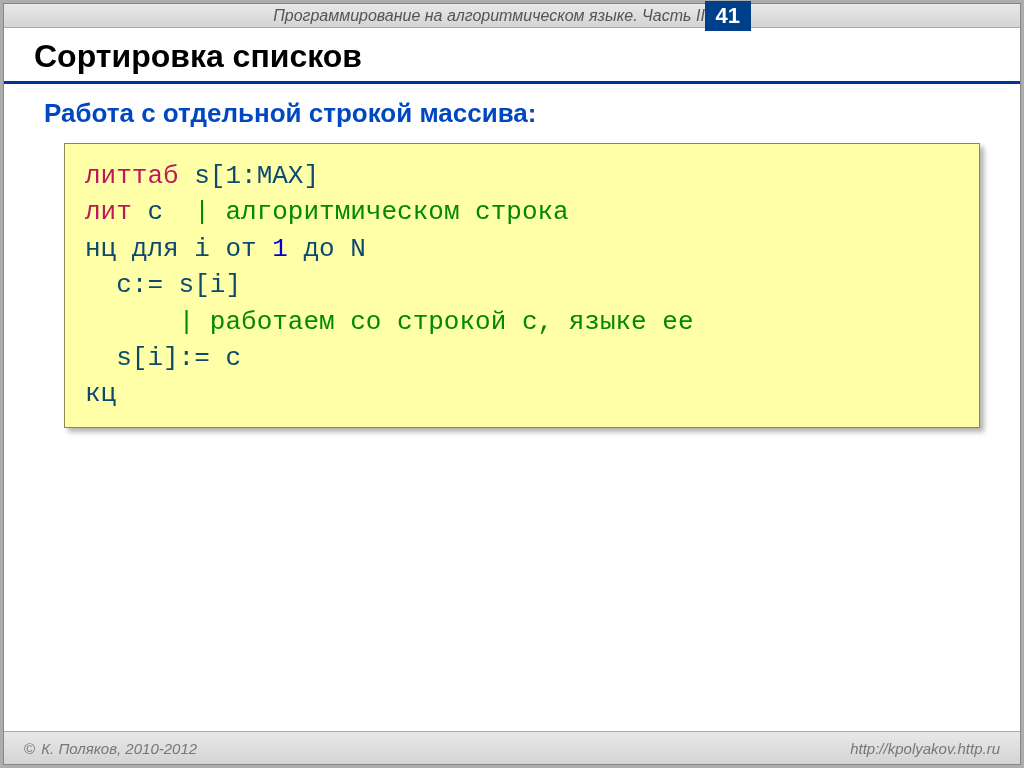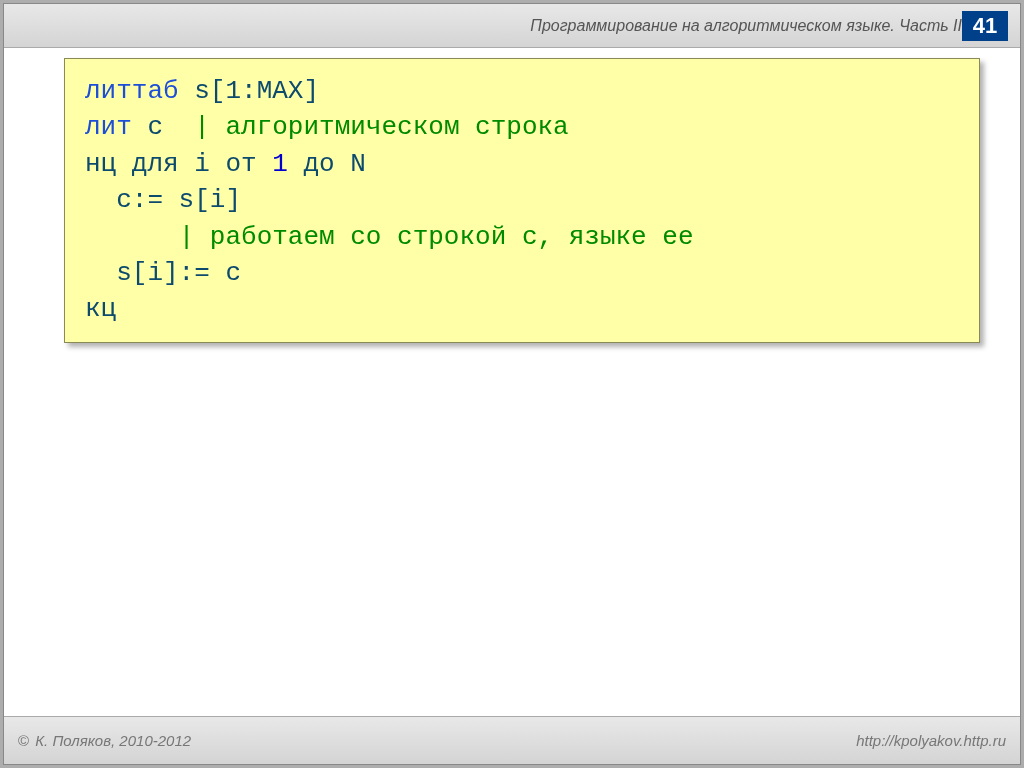--- a/index.html
+++ b/index.html
@@ -23,24 +23,24 @@
       bottom: 3px;
       background: #ffffff;
       border: 1px solid #888;
       display: flex;
       flex-direction: column;
     }
     .header-bar {
       background: linear-gradient(to bottom, #e8e8e8, #d4d4d4);
       border-bottom: 1px solid #aaa;
       display: flex;
-      justify-content: flex-end;
+      justify-content: center;
       align-items: center;
-      padding: 4px 12px;
-      height: 44px;
+      padding: 4px 20px;
+      height: 24px;
     }
     .header-title {
       color: #555;
       font-size: 16px;
       font-style: italic;
     }
     .page-number {
       background: #003f8a;
       color: #fff;
       font-weight: bold;
@@ -75,51 +75,53 @@
       background: #ffffa8;
       border: 1px solid #8a8a56;
       box-shadow: 4px 4px 5px rgba(0,0,0,0.3);
       padding: 14px 20px;
       font-family: "Courier New", monospace;
       font-size: 26px;
       line-height: 1.4;
       white-space: pre;
       color: #000;
     }
-    .kw-red { color: #1d4ed8; }
+    .kw-red { color: #be185d; }
     .kw-green { color: #008a00; }
     .kw-blue { color: #0000d0; }
     .kw-black { color: #0c4a6e; }
     .footer-bar {
       background: linear-gradient(to bottom, #e8e8e8, #d4d4d4);
       border-top: 1px solid #aaa;
       display: flex;
       justify-content: space-between;
       align-items: center;
-      padding: 4px 14px;
-      height: 48px;
+      padding: 4px 20px;
+      height: 33px;
       color: #777;
       font-size: 15px;
       font-style: italic;
     }
     .copyright-symbol {
       font-style: normal;
       margin-right: 2px;
     }
   </style>
 </head>
 <body>
 
 <div class="page">
   <div class="header-bar">
     <span class="header-title">Программирование на алгоритмическом языке. Часть II</span>
     <span class="page-number">41</span>
   </div>
 
   <div class="content">
+    <div class="slide-title">Сортировка списков</div>
+    <div class="subtitle">Работа с отдельной строкой массива:</div>
 
     <div class="code-wrapper">
       <div class="code-block"><span class="kw-red">литтаб</span><span class="kw-black"> s[1:MAX]</span>
 <span class="kw-red">лит</span><span class="kw-black"> c  </span><span class="kw-green">| алгоритмическом строка</span>
 <span class="kw-black">нц для</span><span class="kw-black"> i </span><span class="kw-black">от</span><span class="kw-blue"> 1 </span><span class="kw-black">до</span><span class="kw-black"> N</span>
 <span class="kw-black">  c:= s[i]</span>
 <span class="kw-black">      </span><span class="kw-green">| работаем со строкой c, языке ее</span>
 <span class="kw-black">  s[i]:= c</span>
 <span class="kw-black">кц</span></div>
     </div>

